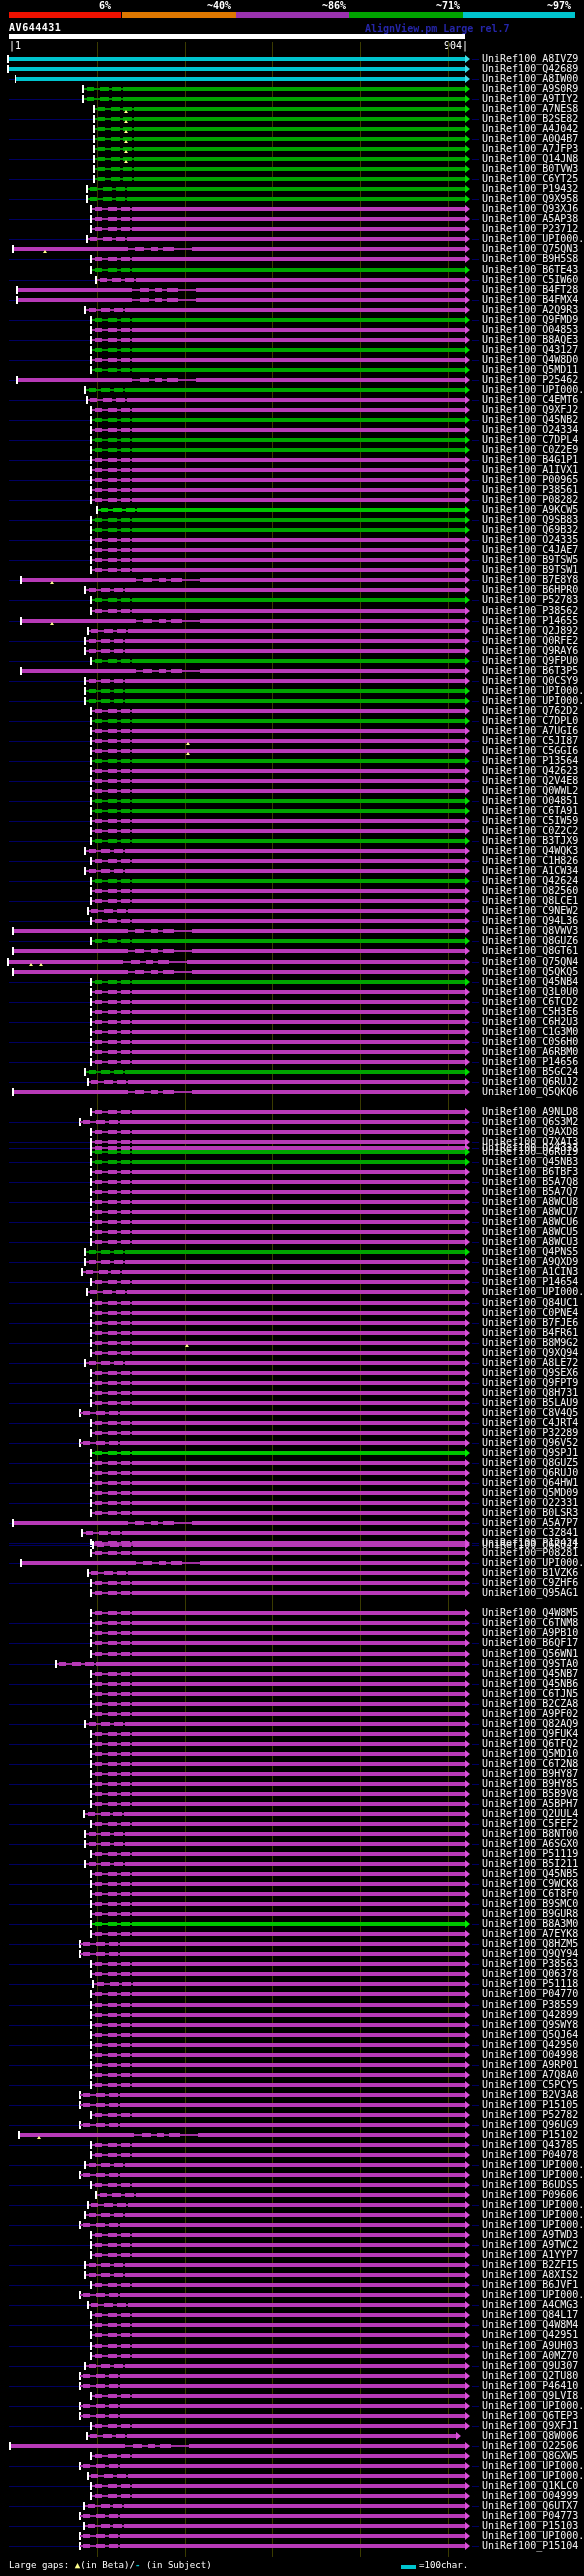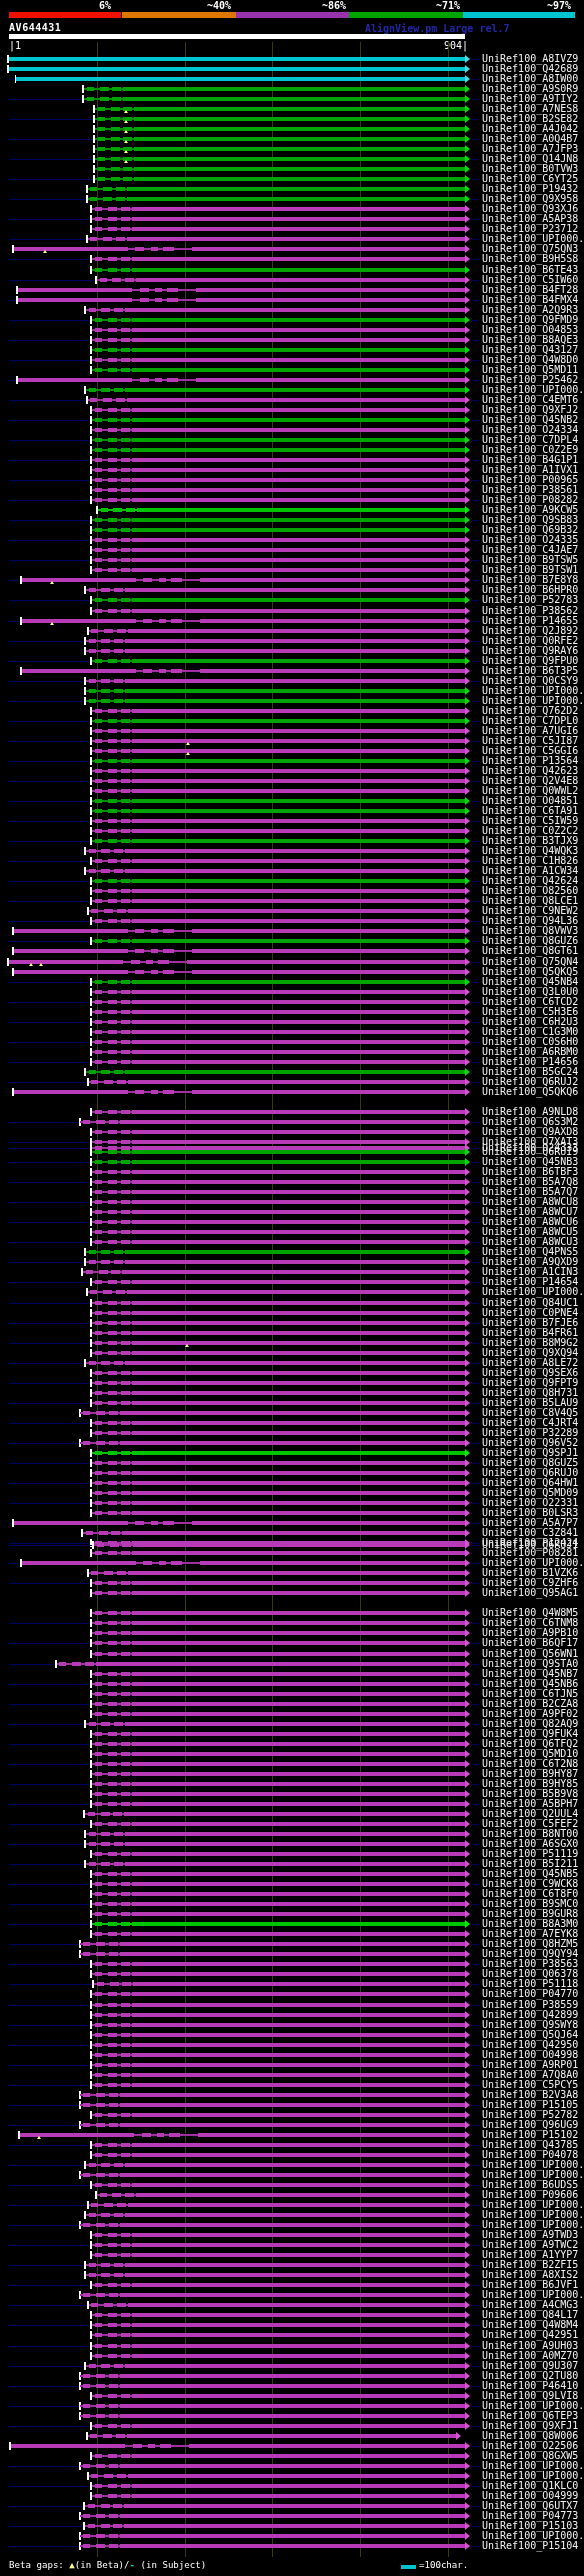--- a/index.html
+++ b/index.html
@@ -2812,17 +2812,17 @@
         <div class="tick" style="left: 79px;"></div>
         <div class="seg" style="left: 80px; width: 385px; top: 4.1px; height: 1.8px; background: rgb(160, 47, 160);"></div>
         <div class="seg" style="left: 83px; width: 7.3px; top: 3.2px; height: 3.7px; background: rgb(183, 58, 183);"></div>
         <div class="seg" style="left: 96px; width: 9.1px; top: 3.2px; height: 3.7px; background: rgb(183, 58, 183);"></div>
         <div class="seg" style="left: 109px; width: 9.1px; top: 3.2px; height: 3.7px; background: rgb(183, 58, 183);"></div>
         <div class="seg" style="left: 120px; width: 345px; top: 3.2px; height: 3.7px; background: rgb(183, 58, 183);"></div>
         <div class="arrow" style="left: 465px; border-left-color: rgb(217, 79, 217);"></div>
         <div class="rowlabel">UniRef100_P15104</div>
       </div>
     </div>
-  <div id="legend"><span>Beta gaps: </span><span class="gapq">▲</span><span>(in Beta)/</span><span class="gaps">-</span><span> (in Subject)</span></div>
+  <div id="legend"><span>Large gaps: </span><span class="gapq">▲</span><span>(in Beta)/</span><span class="gaps">-</span><span> (in Subject)</span></div>
   <div id="swatch"></div>
   <div id="scalenote">=100char.</div>
 </div>
 
 
 </body></html>

